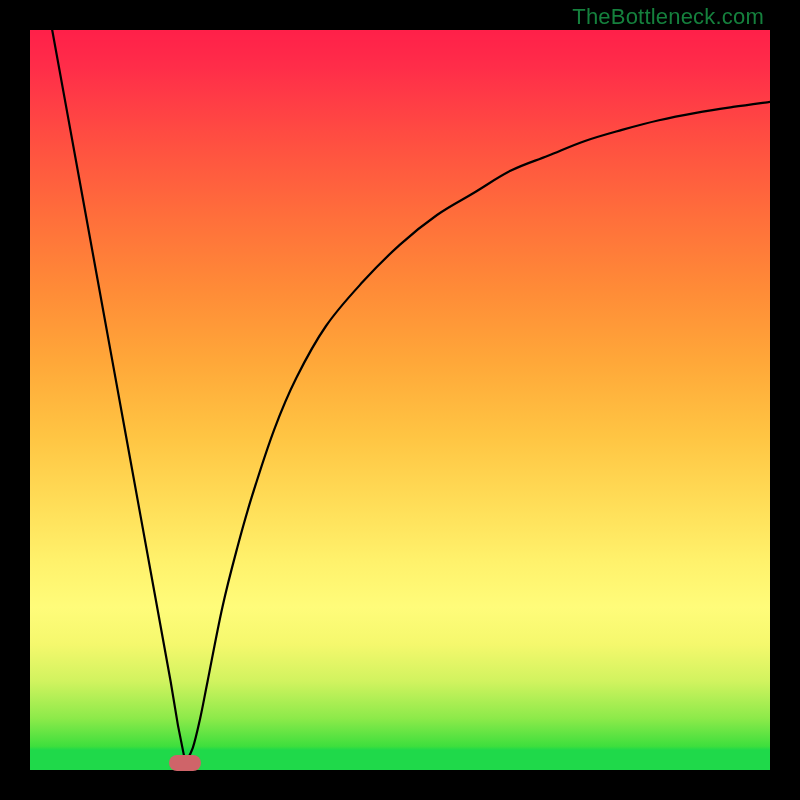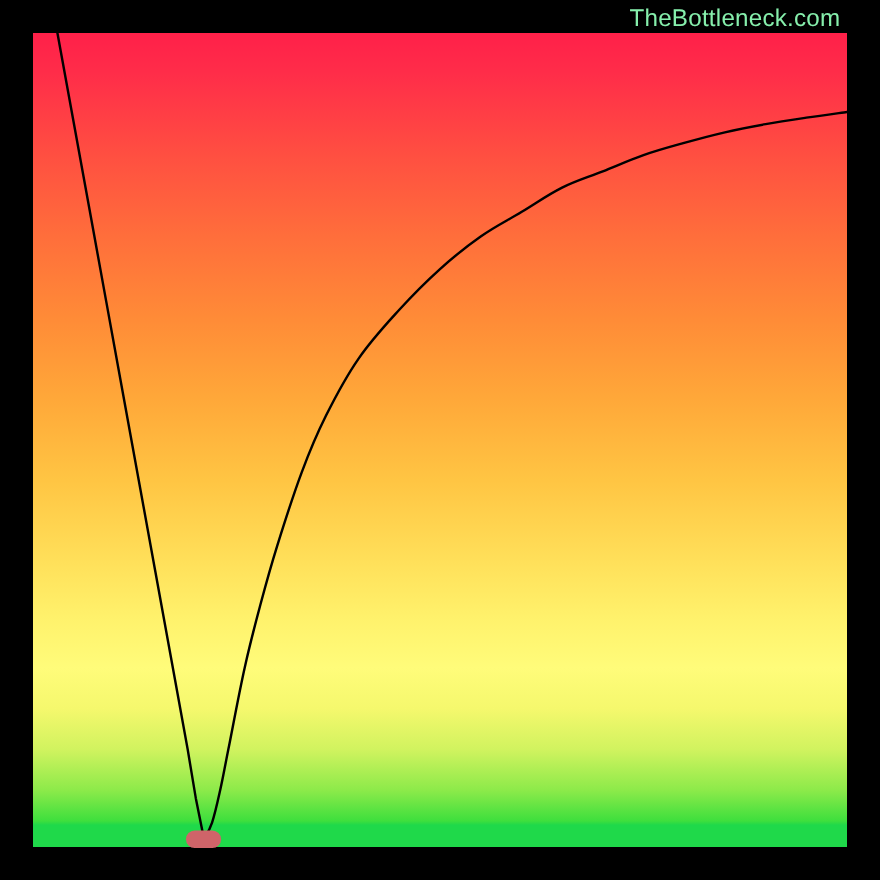--- a/index.html
+++ b/index.html
@@ -38,21 +38,21 @@
       #ff8b37 65%,
       #ff6e3b 75%,
       #ff4f41 85%,
       #ff2d49 95%,
       #ff2049 100%);
   }
   .watermark {
     position: absolute;
     top: 4px;
     right: 36px;
-    color: #86efac;
+    color: #15803d;
     font-size: 22px;
     font-weight: 400;
     letter-spacing: 0.2px;
   }
   svg.curve {
     position: absolute;
     left: 0;
     top: 0;
     width: 740px;
     height: 740px;

